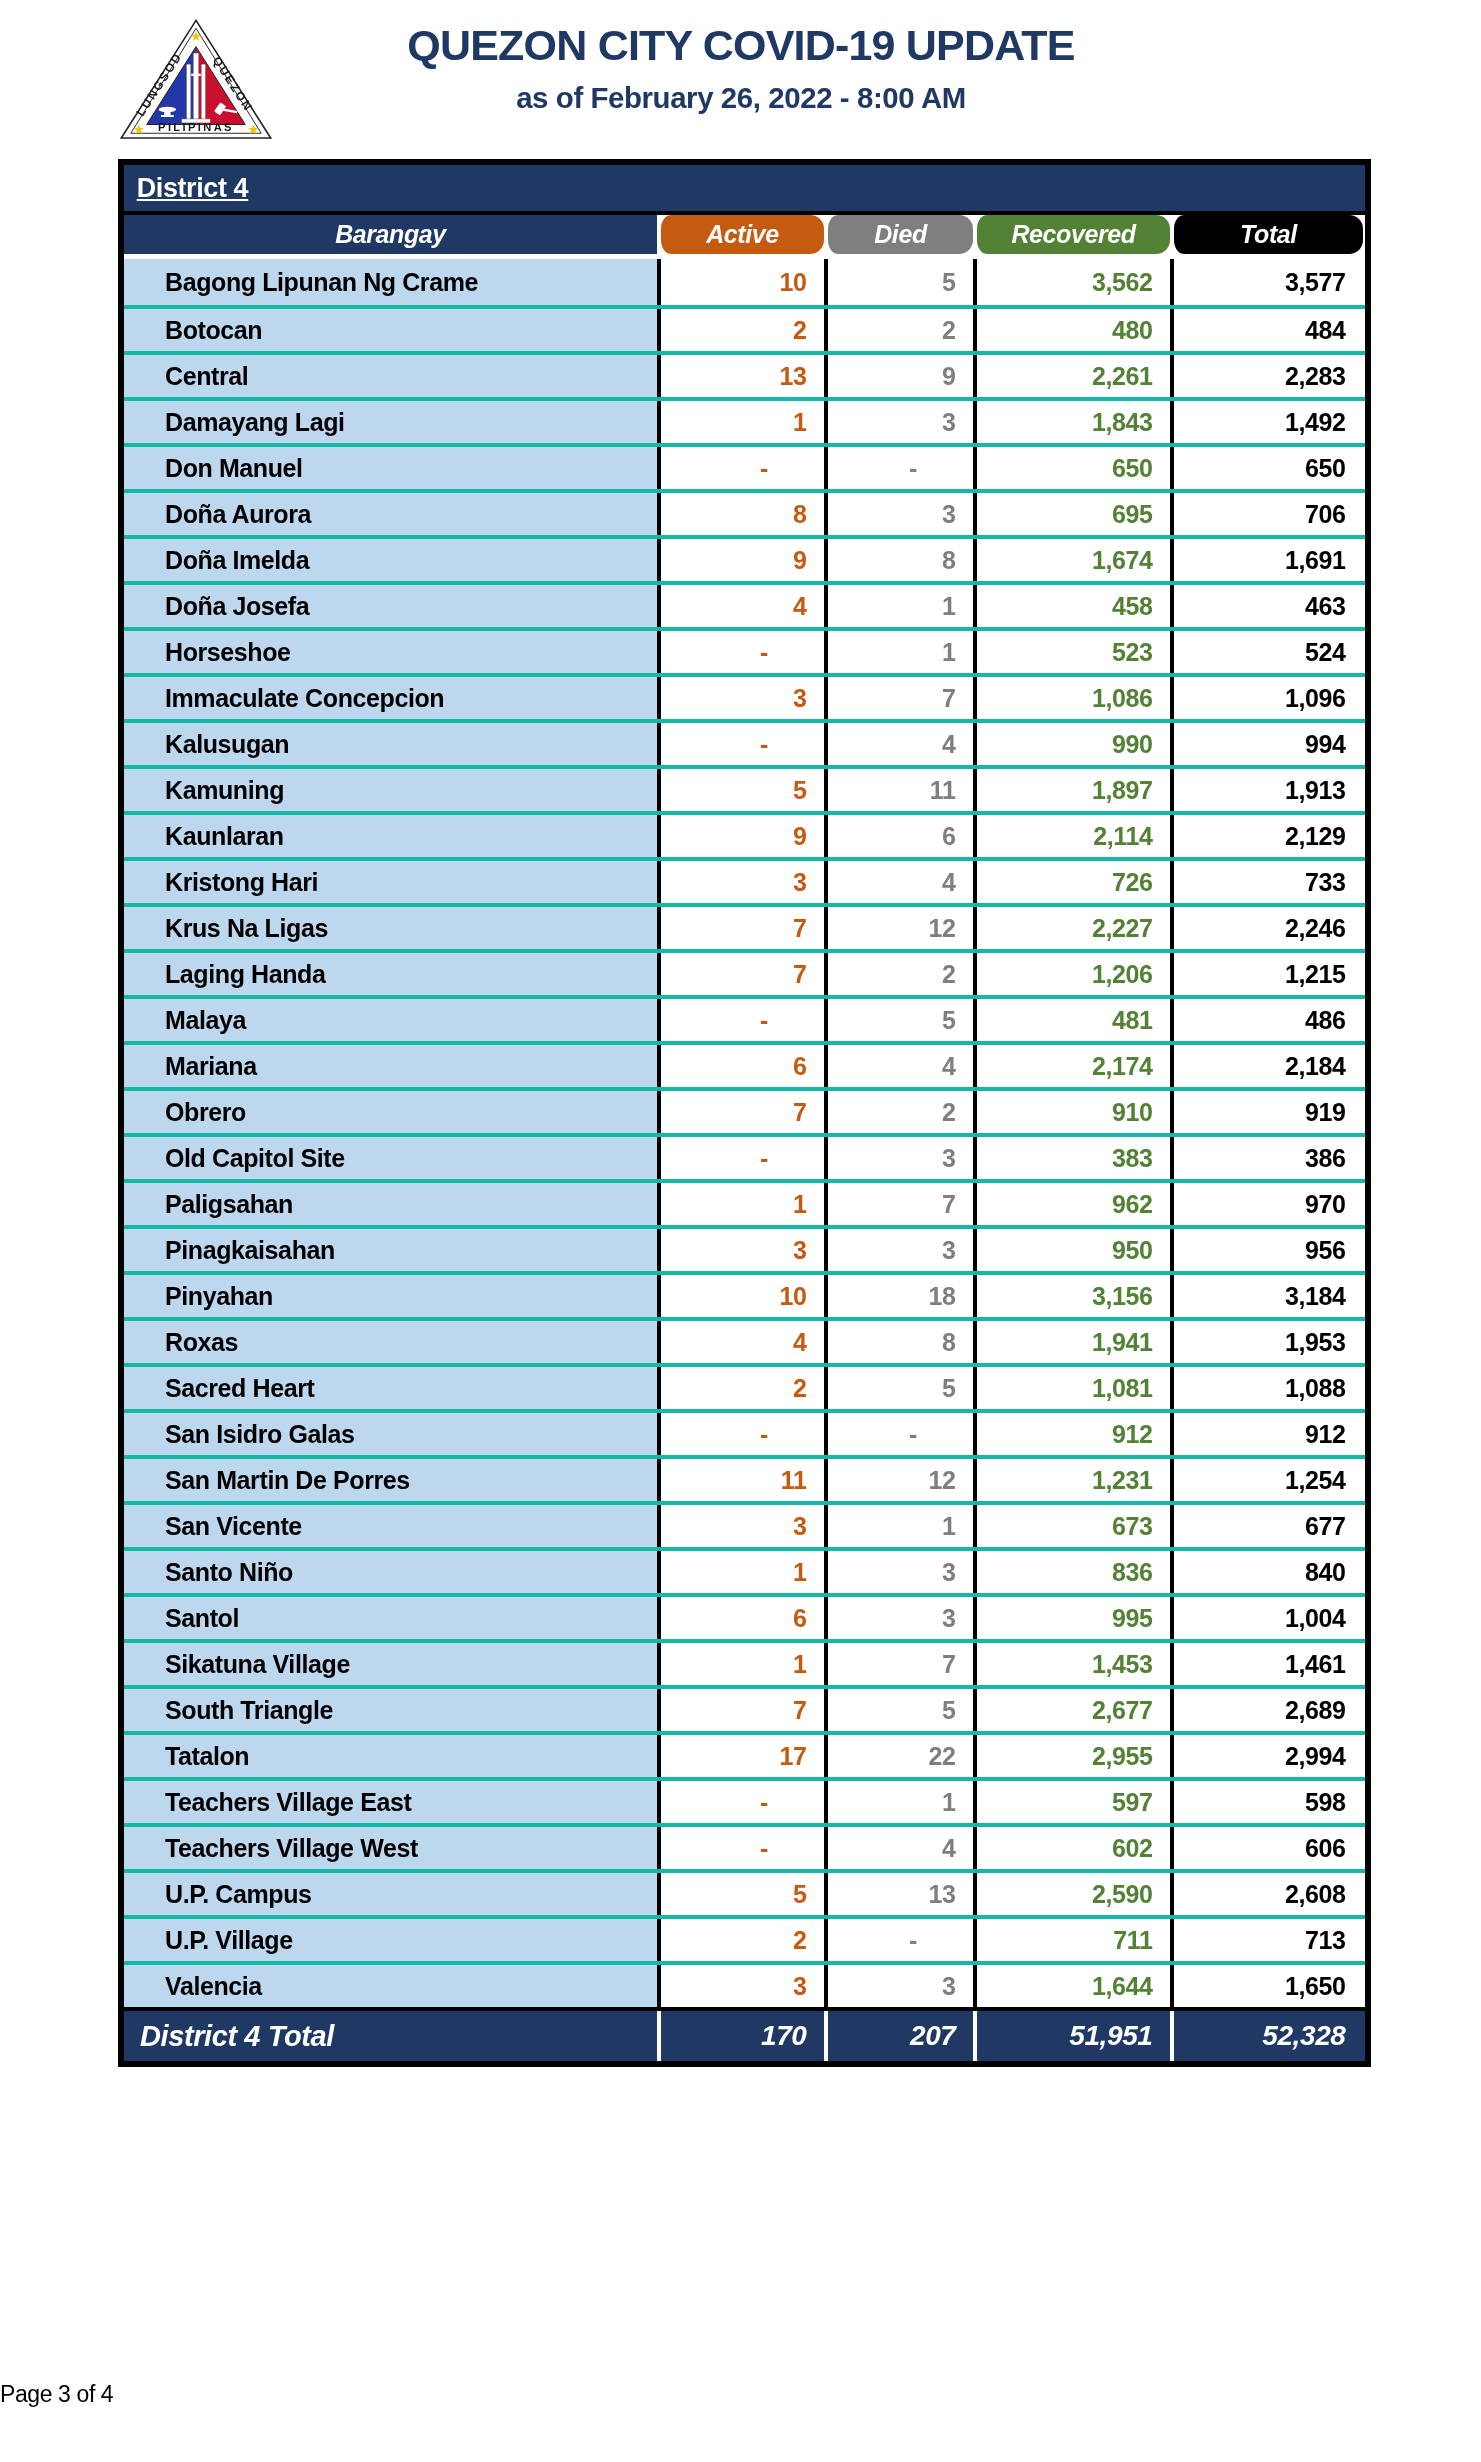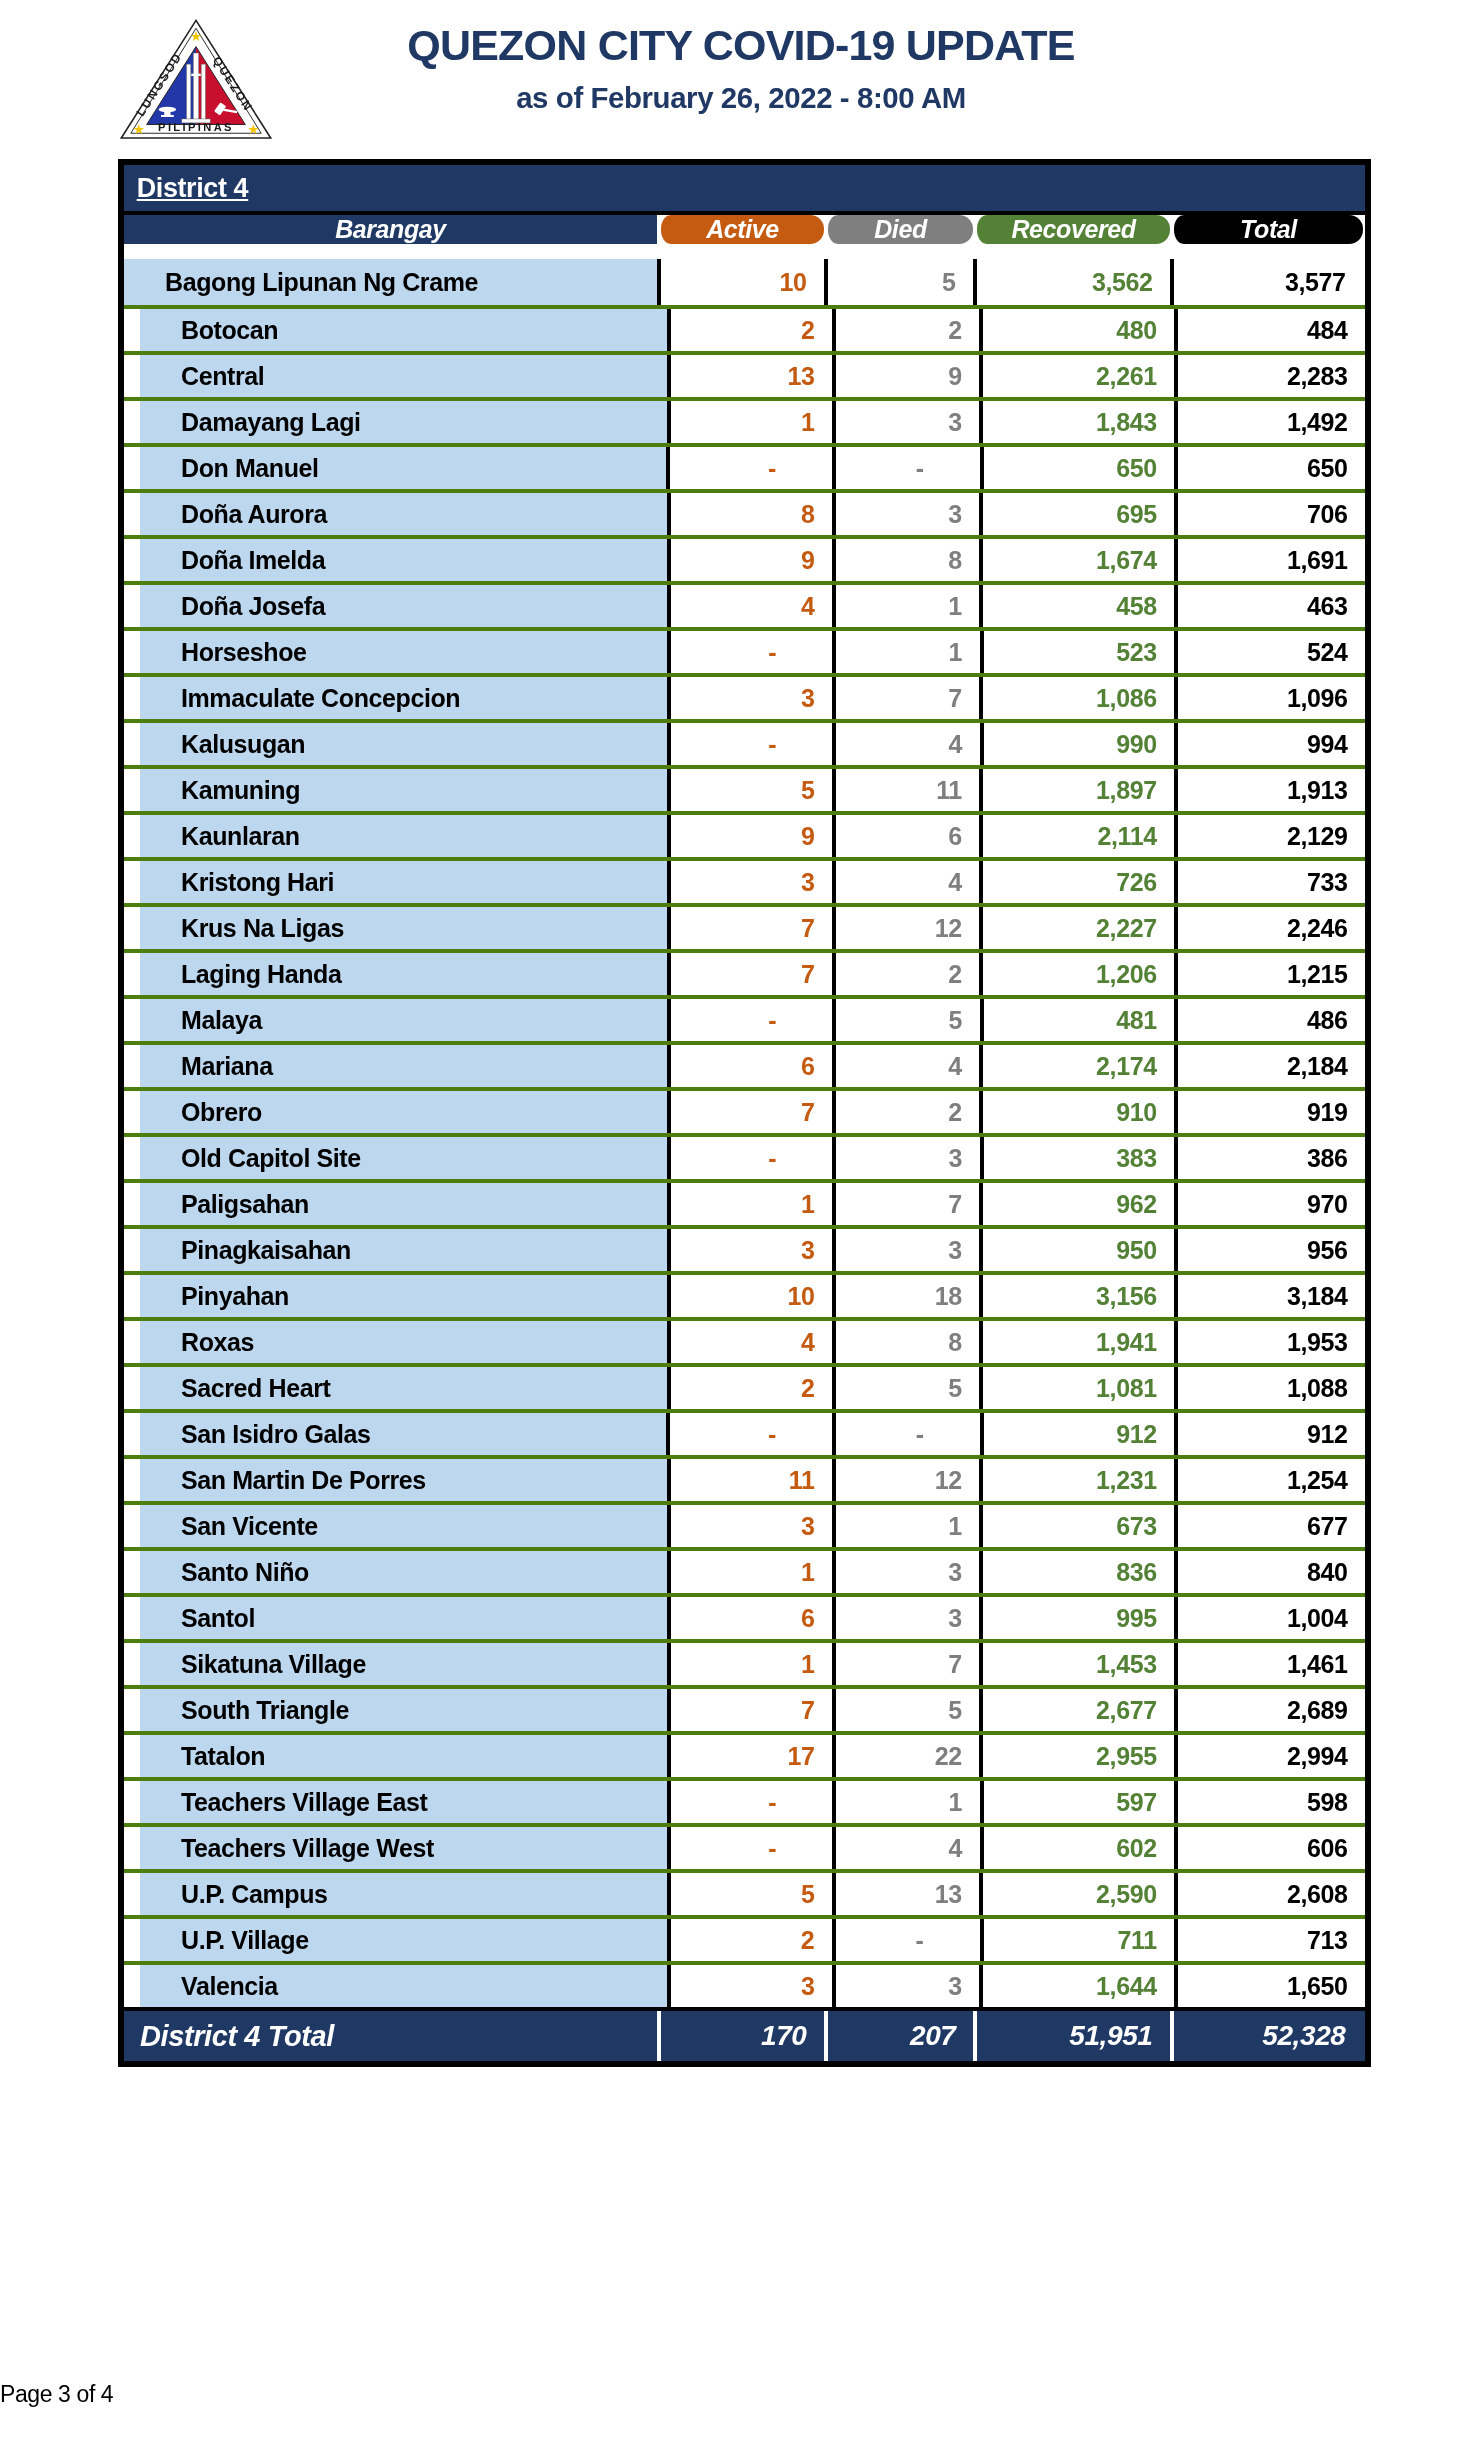--- a/index.html
+++ b/index.html
@@ -33,32 +33,32 @@
   .row { display:flex; width:100%; }
   .cell { display:flex; align-items:center; overflow:hidden; }
   .c0 { width:533px; }
   .c1 { width:167px; }
   .c2 { width:149px; }
   .c3 { width:197px; }
   .c4 { width:193px; }
 
   .header-row { border-top:4px solid #000; height:48px; background:#fff; }
   .header-row .cell {
-    height:29px; color:#fff; font-size:25px; font-weight:bold; font-style:italic;
+    height:39px; color:#fff; font-size:25px; font-weight:bold; font-style:italic;
     justify-content:center; letter-spacing:-0.4px;
   }
   .header-row .cell + .cell { border-left:4px solid #fff;border-radius:14px; }
   .hdr-barangay { background:#1F3864; }
   .hdr-active   { background:#C55A11; }
   .hdr-died     { background:#7F7F7F;text-align:right; }
   .hdr-recovered{ background:#538135; }
   .hdr-total    { background:#000000; }
 
   .data-row { height:46px; background:#fff; }
-  .data-row + .data-row { border-top:4px solid #4d7c0f;padding-left:16px; }
+  .data-row + .data-row { border-top:4px solid #14b8a6; }
   .data-row .cell + .cell { border-left:4px solid #000; }
   .data-row .name {
     background:#BDD7EE; color:#000; font-size:25px; font-weight:bold;
     padding-left:41px; letter-spacing:-0.4px;text-align:right;
   }
   .num {
     justify-content:flex-end; padding-right:17.5px;
     font-size:25px; font-weight:bold; letter-spacing:-0.4px;
   }
   .v-active    { color:#C55A11; }

